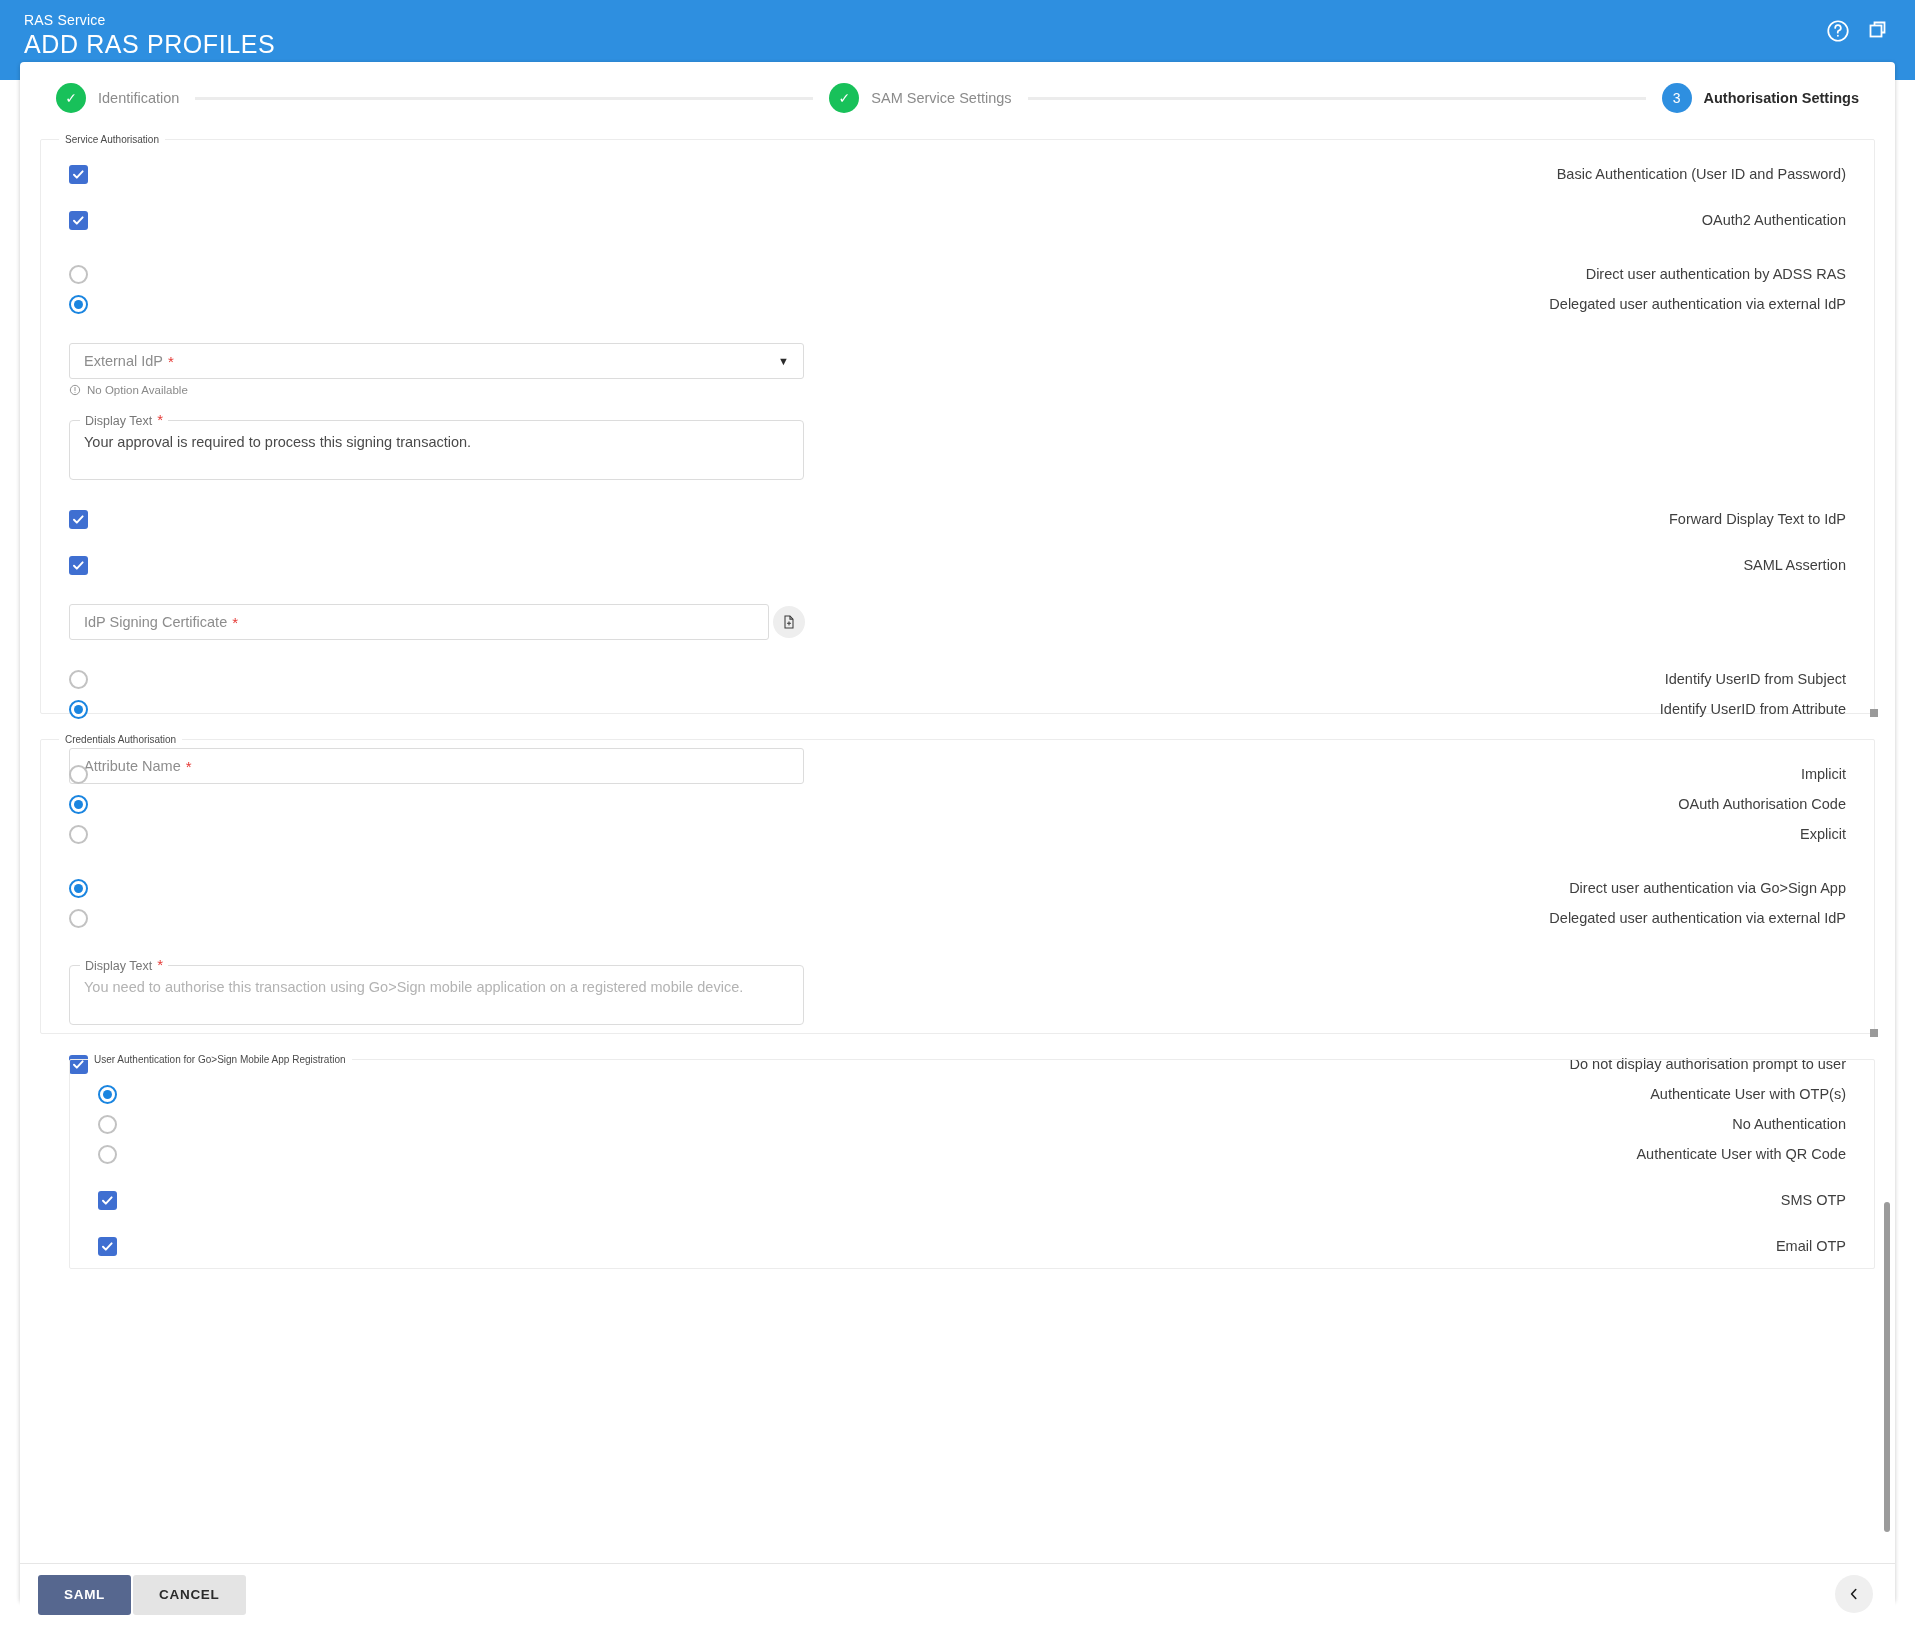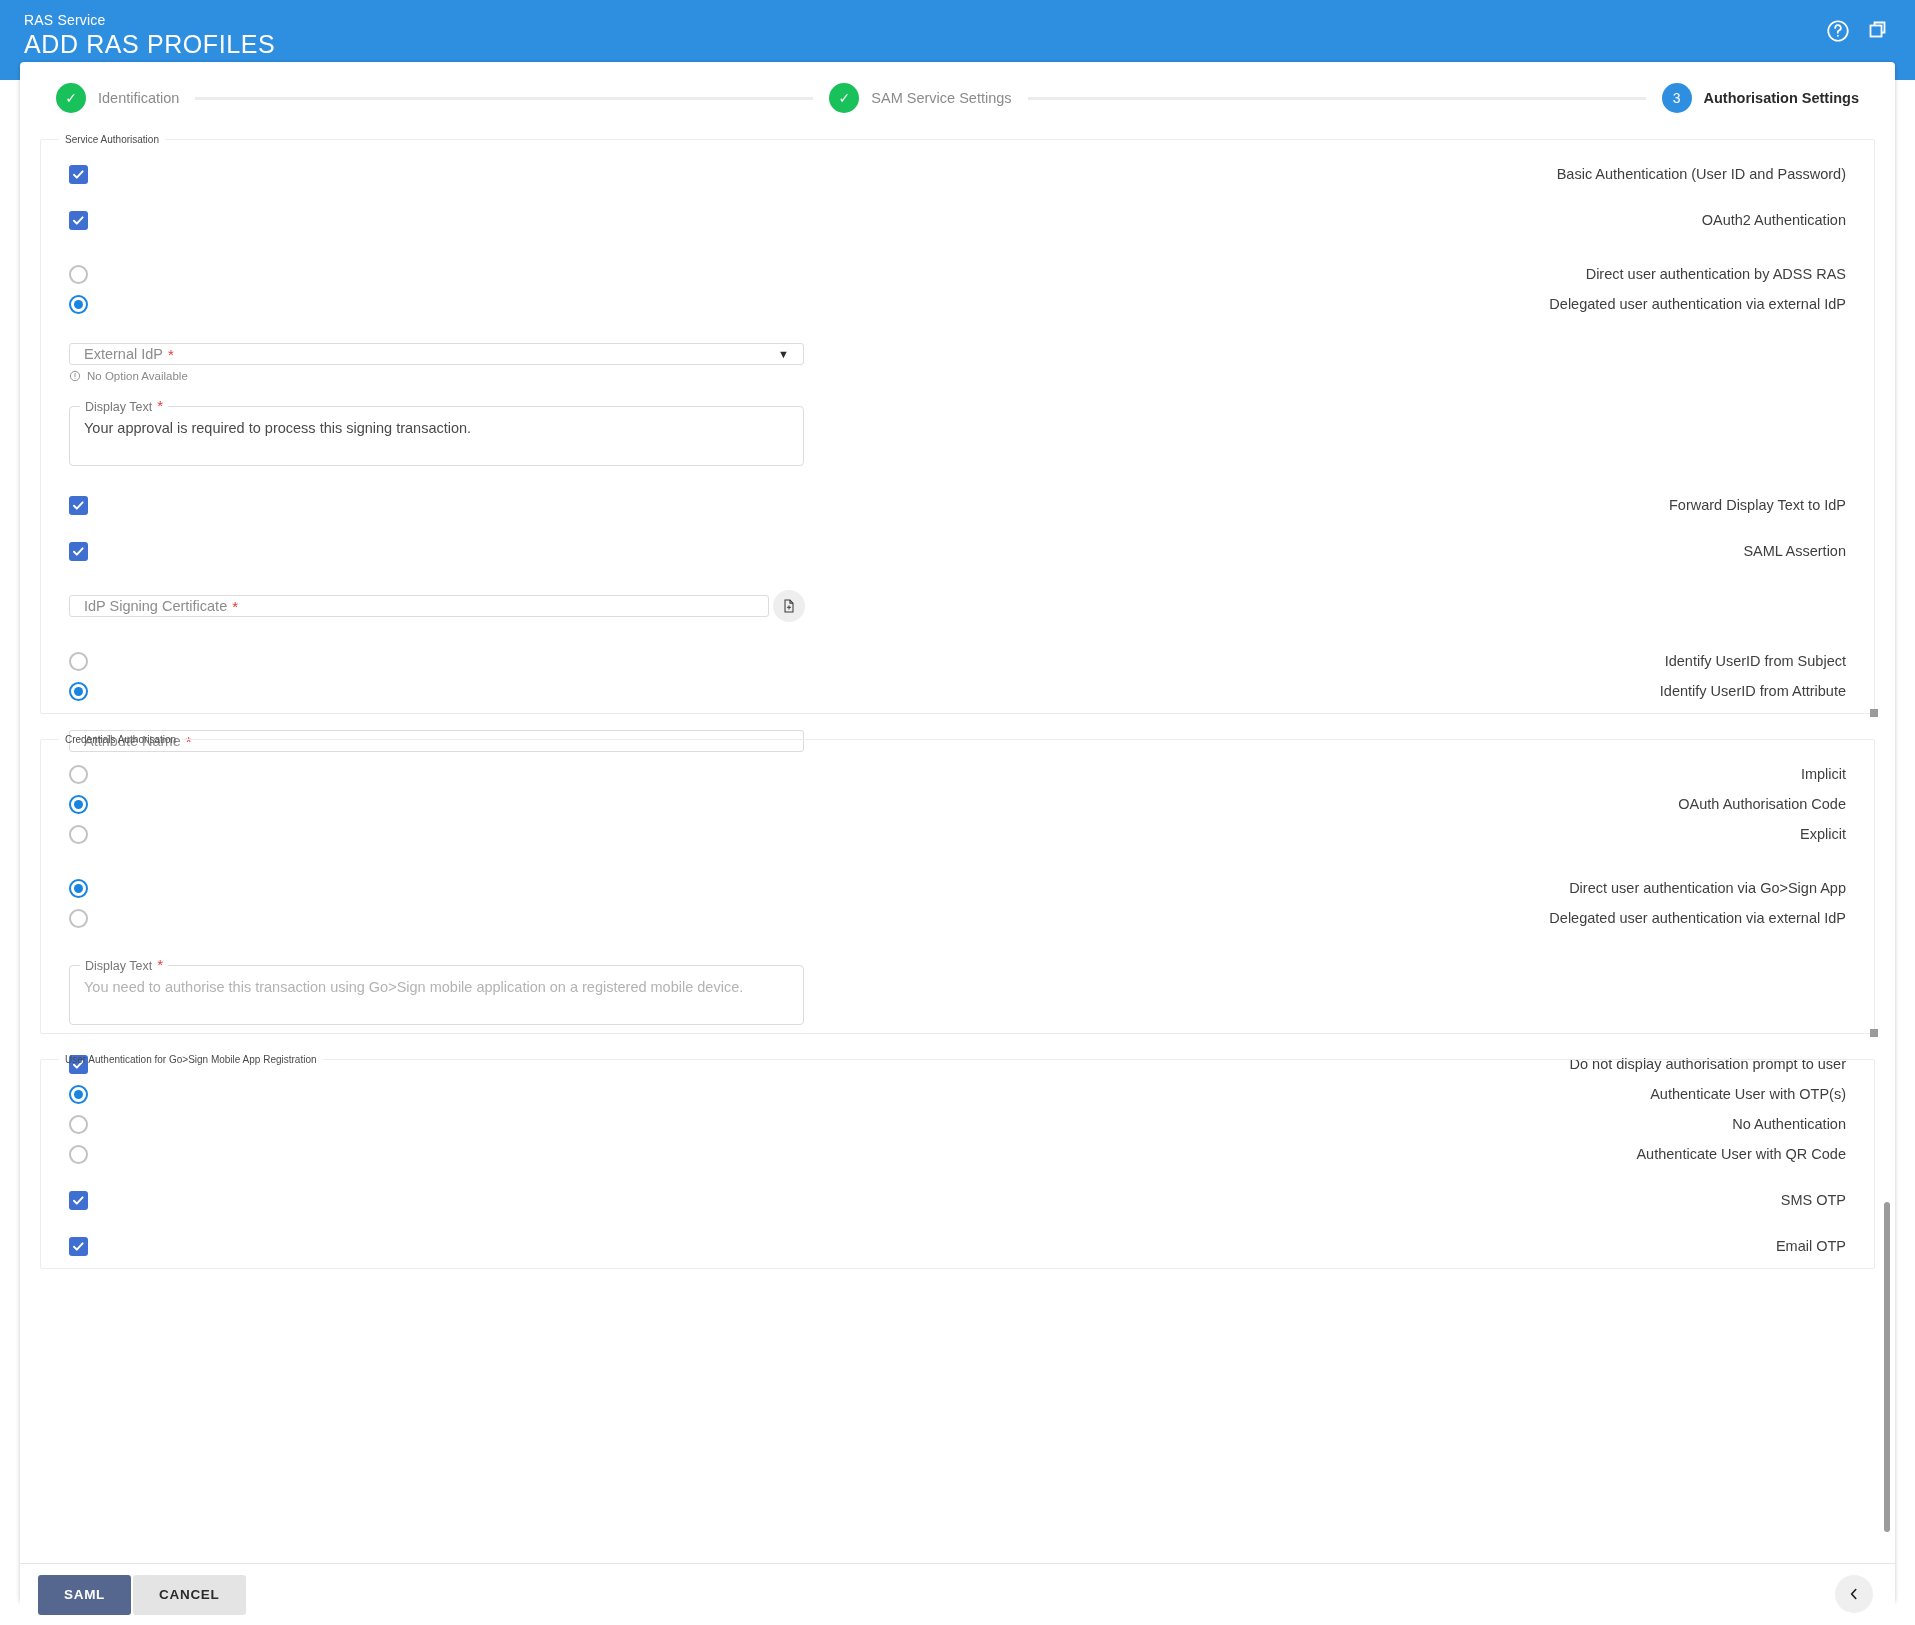--- a/index.html
+++ b/index.html
@@ -99,21 +99,21 @@
     cursor:pointer; flex:0 0 auto;
   }
   .rdo.checked { border-color:#1a85e0; }
   .rdo.checked::after {
     content:""; width:9px; height:9px; border-radius:50%; background:#1a85e0;
   }
 
   .gap-sm { height:16px; }
   .gap-md { height:24px; }
   .txt-input {
-    width:735px; height:22px;
+    width:735px; height:36px;
     border:1px solid #dcdcdc; border-radius:3px;
     background:#fff;
     display:flex; align-items:center;
     padding:0 14px;
     font-size:14.5px; color:#8d8d8d;
     cursor:text;
     text-align:right;
   }
   .txt-input .caret { margin-left:auto; color:#2b2b2b; font-size:11px; }
   .req { color:#e53935; margin-left:5px; font-size:15px; line-height:1; }
@@ -392,21 +392,21 @@
           </span>
           <span class="opt-label">Do not display authorisation prompt to user</span>
         </div>
 
       </div>
       <span class="resize-handle"></span>
     </fieldset>
 
     <div style="height:20px;"></div>
 
-    <fieldset class="section" style="height:215px;">
+    <fieldset class="section" style="height:215px;margin-left:29px;">
       <legend>User Authentication for Go&gt;Sign Mobile App Registration</legend>
       <div class="section-body">
 
         <div class="opt-row">
           <span class="rdo checked"></span>
           <span class="opt-label">Authenticate User with OTP(s)</span>
         </div>
         <div class="opt-row">
           <span class="rdo"></span>
           <span class="opt-label">No Authentication</span>

